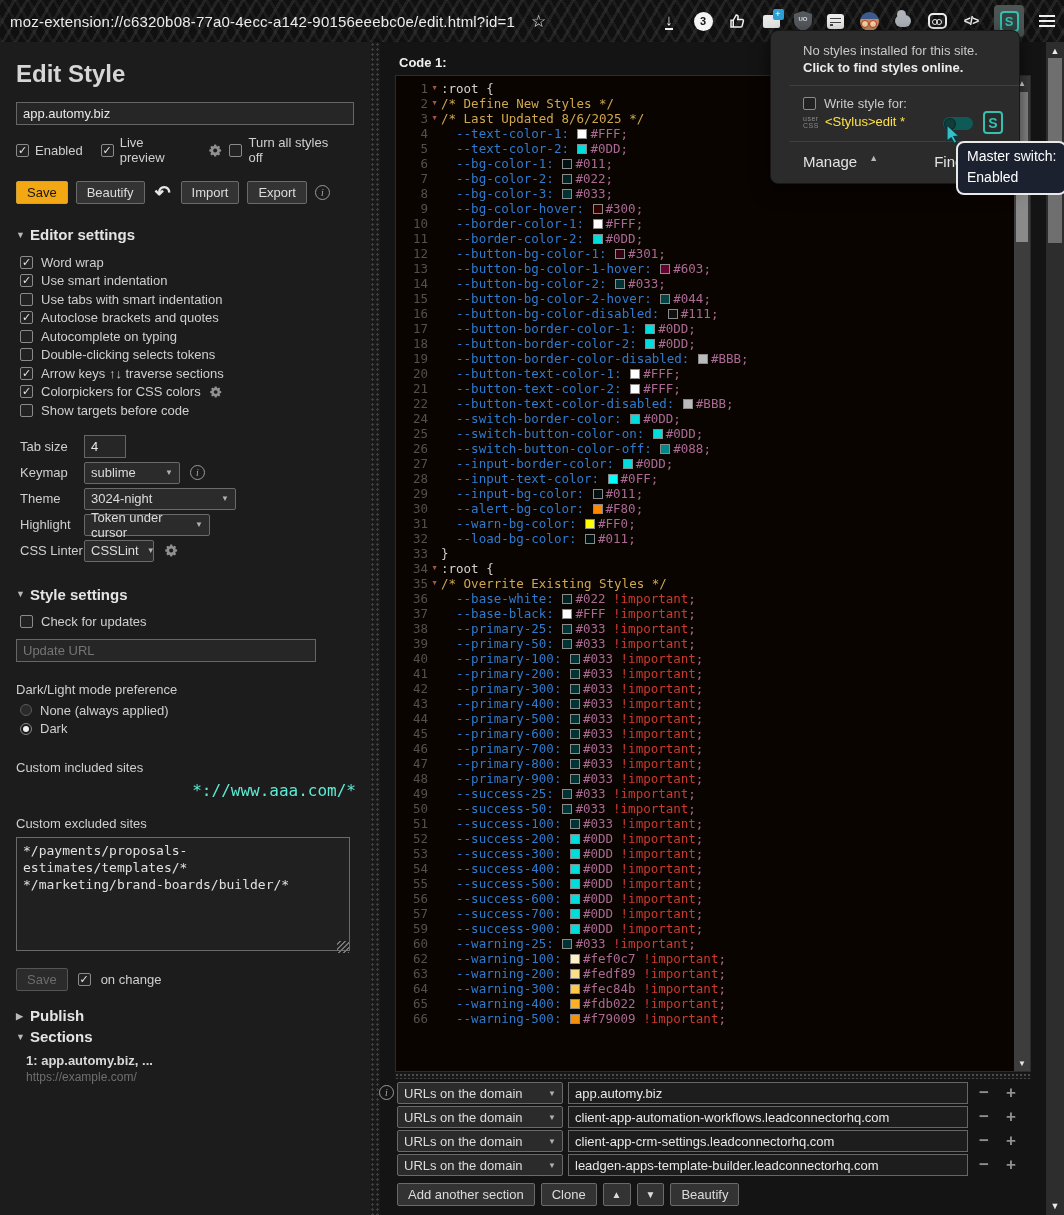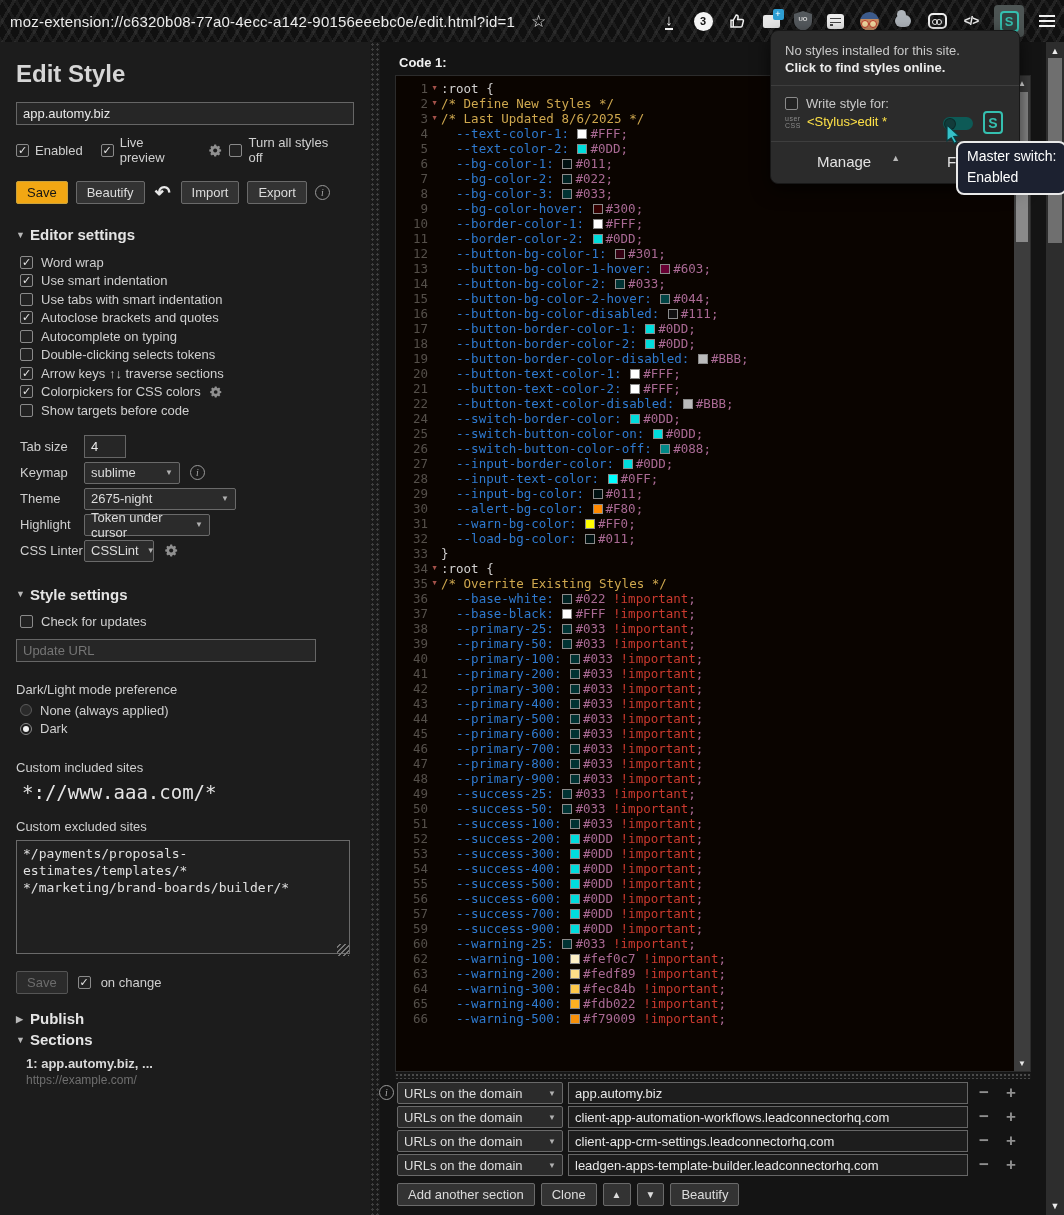--- a/index.html
+++ b/index.html
@@ -71,21 +71,21 @@
   .opt-row { display:flex; align-items:center; gap:8px; height:18.5px; }
   .gear svg { display:block; }
   .fields { margin:14px 0 0 4px; }
   .field-row { display:flex; align-items:center; height:26px; }
   .field-row .flabel { width:64px; color:#cfcfcf; flex:none; }
   .num-input { width:42px; }
   .dd { background:#2b2b2b; border:1px solid #6a6a6a; height:22px; display:inline-flex; align-items:center; justify-content:space-between; padding:0 6px; color:#dcdcdc; border-radius:2px; }
   .dd .arr { font-size:8px; color:#b0b0b0; margin-left:8px; }
   .mt { margin-top:8px; }
   .mono { font-family:"DejaVu Sans Mono", monospace; }
-  .site-line { color:#e5e5e5; font-size:19px; margin:6px 0 0 6px; }
+  .site-line { color:#5eead4; font-size:16px; margin:6px 0 0 6px;text-align:right; }
   .ta { width:334px; height:114px; background:#202020; border:1px solid #6a6a6a; color:#e0e0e0; font-size:13px; line-height:17px; padding:4px 6px; resize:none; position:relative; }
   .ta-wrap { position:relative; width:334px; }
   .ta-grip { position:absolute; right:1px; bottom:1px; width:12px; height:12px; background:repeating-linear-gradient(135deg, transparent 0 2px, #777 2px 3.5px); }
   .sec-item-title { font-weight:bold; color:#d8d8d8; margin:8px 0 0 10px; }
   .sec-item-url { color:#6f6f6f; font-size:12px; margin:2px 0 0 10px; }
 
   
   .splitter { position:absolute; left:370px; top:42px; width:10px; height:1173px; background-color:#191919;
     background-image:radial-gradient(#3e3e3e 1px, transparent 1.3px); background-size:5px 5px; }
 
@@ -117,35 +117,35 @@
   .binfo { position:absolute; left:-1px; top:3px; }
   .bbtns { display:flex; gap:6px; margin:7px 0 0 17px; }
   .btn.small-arrow { padding:3px 8px; font-size:10px; }
 
   
   .pagescroll { position:absolute; right:0; top:42px; width:18px; height:1173px; background:#2d2d2d; }
   .pagescroll .sarr { position:absolute; left:0; width:18px; text-align:center; color:#ececec; font-size:9px; }
   .pagescroll .thumb { position:absolute; left:2px; top:16px; width:14px; height:185px; background:#6f6f6f; }
 
   
-  .popup { position:absolute; left:770px; top:30px; width:250px; background:#2b2b2b; border:1px solid #181818; border-radius:8px; box-shadow:0 6px 18px rgba(0,0,0,.65); z-index:10; }
+  .popup { position:absolute; left:770px; top:30px; width:250px; background:#2b2b2b; border:1px solid #181818; border-radius:8px; box-shadow:0 6px 18px rgba(0,0,0,.65); z-index:10;padding-left:18px; }
   .pp-msg { padding:12px 14px 10px; border-bottom:1px solid #3e3e3e; }
   .pp-msg .l1 { color:#c9c9c9; }
   .pp-msg .l2 { color:#ececec; font-weight:bold; margin-top:2px; }
   .pp-write { position:relative; padding:10px 14px 12px; border-bottom:1px solid #3e3e3e; min-height:52px; }
   .pp-write .wr1 { display:flex; align-items:center; gap:8px; color:#c9c9c9; }
   .pp-write .wr2 { display:flex; align-items:center; gap:6px; margin-top:3px; }
   .ucss { display:flex; flex-direction:column; color:#8a8a8a; font-size:7px; line-height:7px; letter-spacing:.5px; }
   .wtarget { color:#fde047; }
   .toggle { position:absolute; right:46px; top:31px; width:30px; height:13px; border-radius:7px; background:#0d5a56; }
   .toggle::after { content:""; position:absolute; left:2px; top:1.5px; width:10px; height:10px; border-radius:50%; background:#123b3a; box-shadow:0 0 0 1px #0a2a29; }
   .pp-slogo { position:absolute; right:16px; top:25px; width:20px; height:23px; border:2px solid #35c0b0; border-radius:4px; color:#35c0b0; font-weight:bold; font-size:14px; display:flex; align-items:center; justify-content:center; }
   .cursor { position:absolute; right:58px; top:38px; z-index:3; }
   .pp-foot { display:flex; align-items:center; padding:11px 14px 13px; color:#e2e2e2; font-size:15px; }
-  .pp-foot .fitem { display:flex; align-items:flex-start; gap:20px;margin-left:32px; }
+  .pp-foot .fitem { display:flex; align-items:flex-start; gap:12px; }
   .pp-foot .gap { width:56px; }
   .pp-foot .arr { font-size:9px; color:#b8b8b8; }
 
   
   .mtooltip { position:absolute; left:956px; top:141px; z-index:20; background:#1c2130; border:2px solid #eaeaea; border-radius:8px; color:#fff; font-size:14px; line-height:21px; padding:3px 9px 5px; white-space:nowrap; }
 </style>
 </head>
 <body>
 
 <div class="topbar">
@@ -281,21 +281,21 @@
         <span class="flabel">Keymap</span>
         <span class="dd" style="width:96px">
             <span>sublime</span>
             <span class="arr">▼</span>
           </span>
         <span class="info-i" style="margin-left:10px">i</span>
       </div>
       <div class="field-row">
         <span class="flabel">Theme</span>
         <span class="dd" style="width:152px">
-            <span>2675-night</span>
+            <span>3024-night</span>
             <span class="arr">▼</span>
           </span>
       </div>
       <div class="field-row">
         <span class="flabel">Highlight</span>
         <span class="dd" style="width:126px">
             <span>Token under cursor</span>
             <span class="arr">▼</span>
           </span>
       </div>

